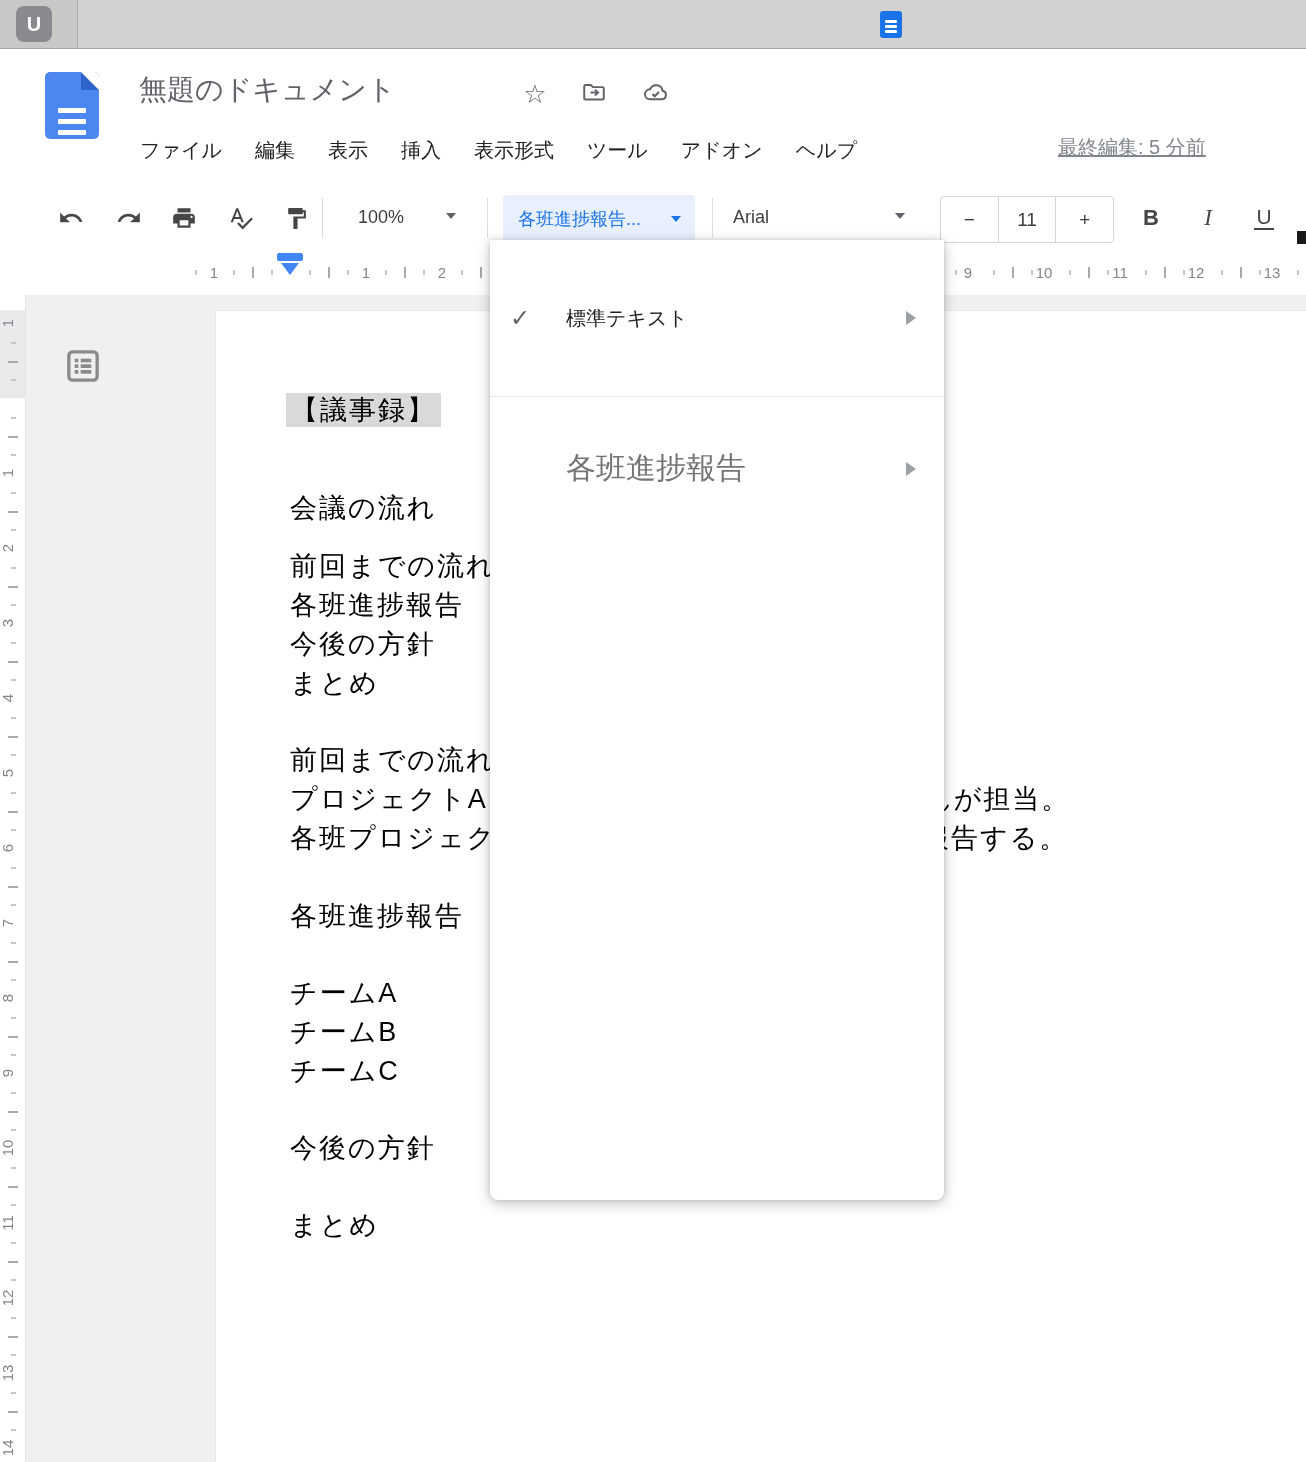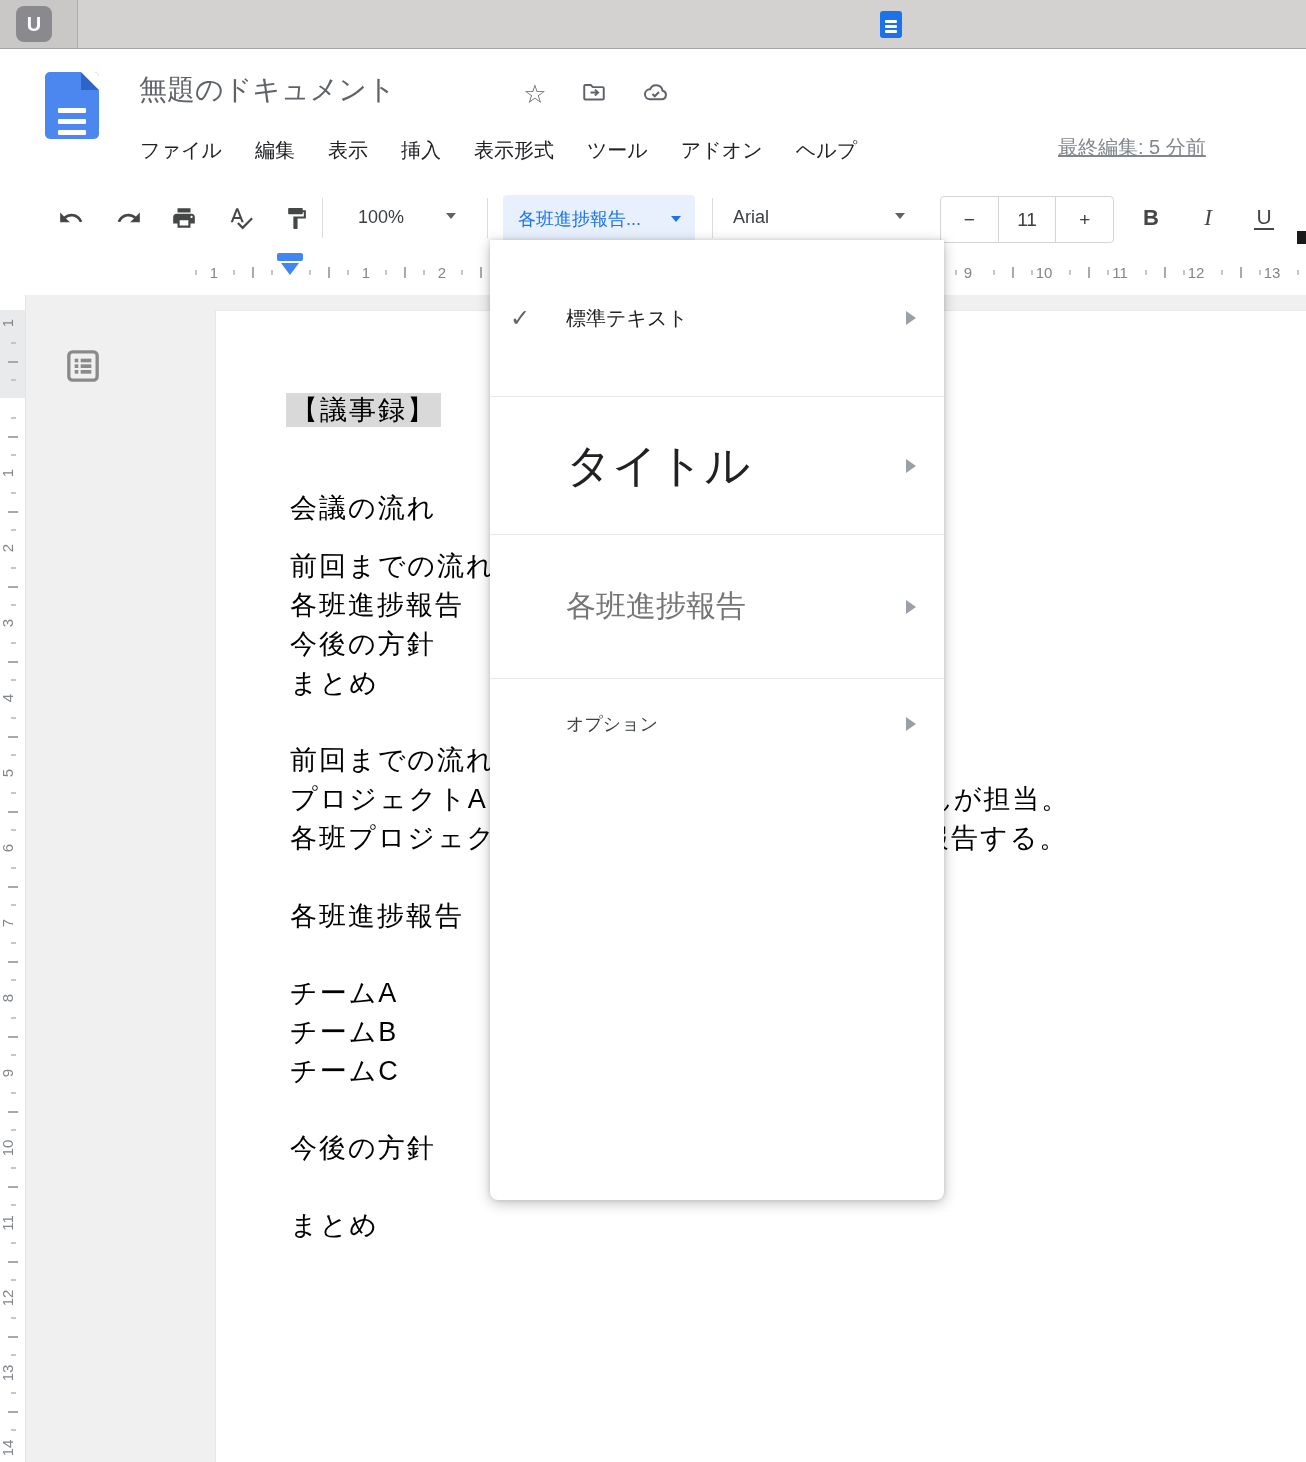--- a/index.html
+++ b/index.html
@@ -334,27 +334,19 @@
         <div class="doc-line" style="left: 922px; top: 821px;">報告する。</div>
       </div>
   </div>
 
   <div class="abs" id="style-menu">
       <div class="sm-row" style="height: 156px;">
         <span class="sm-check">✓</span>
         <span class="sm-label" style="font-size: 20px; color: rgb(32, 33, 36);">標準テキスト</span>
         <span class="sm-arrow"></span>
       </div>
-      <div class="sm-row" style="height: 137px;">
-        <span class="sm-label" style="font-size: 45px; color: rgb(32, 33, 36);">タイトル</span>
-        <span class="sm-arrow"></span>
-      </div>
       <div class="sm-row" style="height: 143px;">
         <span class="sm-label" style="font-size: 30px; color: rgb(117, 117, 117);">各班進捗報告</span>
         <span class="sm-arrow"></span>
       </div>
-      <div class="sm-row" style="height: 90px;">
-        <span class="sm-label" style="font-size: 18px; color: rgb(60, 64, 67);">オプション</span>
-        <span class="sm-arrow"></span>
-      </div>
     </div>
 
 </div>
 
 </body></html>

